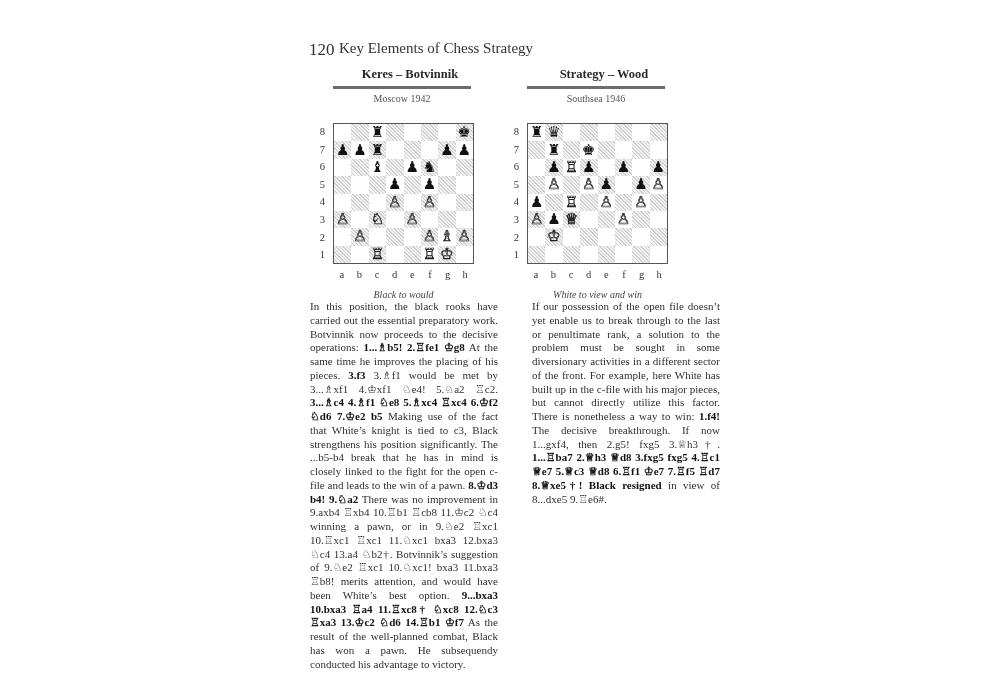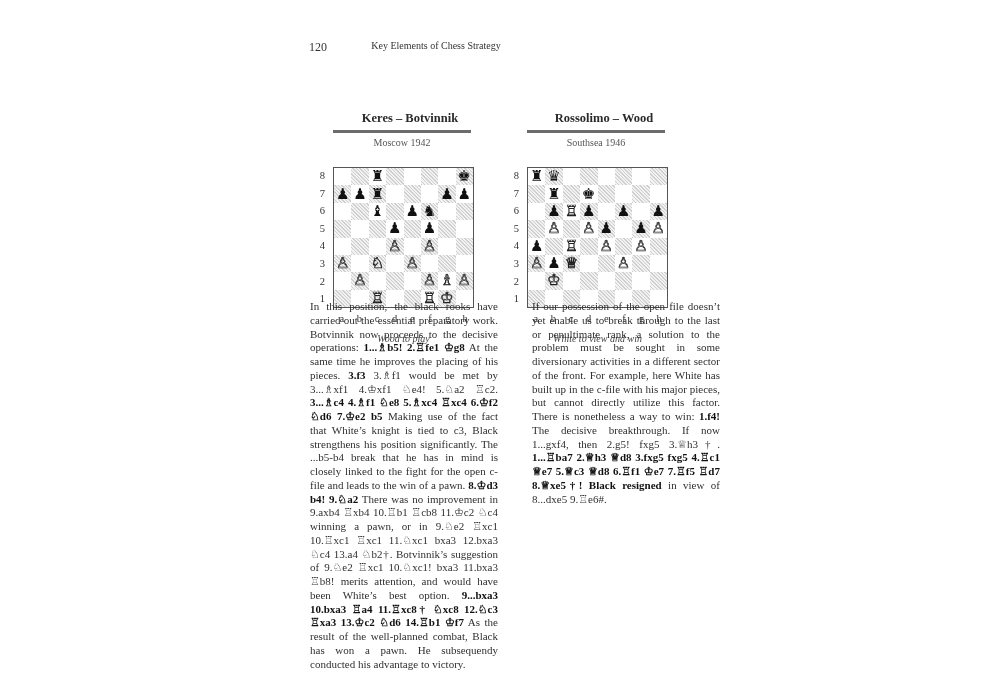--- a/index.html
+++ b/index.html
@@ -1,22 +1,22 @@
 <!DOCTYPE html>
 <html><head>
 <meta charset="utf-8">
 <style>
   html, body { margin:0; padding:0; }
   body {
     width:1000px; height:675px; background:#ffffff; position:relative; overflow:hidden;
     font-family: "Liberation Serif", "DejaVu Serif", serif; color:#2a2a2a;
   }
-  .page-num { position:absolute; left:309px; top:40px; font-size:12px; color:#333; }
-  .running-head { position:absolute; left:0; width:872px; top:40px; text-align:center; font-size:10px; color:#333; }
-  .diagram { position:absolute; top:66px; width:180px;margin-top:44px; }
+  .page-num { position:absolute; left:309px; top:40px; font-size:17px; color:#333; }
+  .running-head { position:absolute; left:0; width:872px; top:40px; text-align:center; font-size:15px; color:#333; }
+  .diagram { position:absolute; top:66px; width:180px; }
   .diagram.left { left:309px; }
   .diagram.right { left:503px; }
   .game-title { text-align:center; font-weight:bold; font-size:12.5px; margin-left:24px; width:154px; height:17px; line-height:17px; }
   .game-rule { margin-left:24px; width:138px; height:3px; background:#6c6c6c; margin-top:3px; }
   .game-place { text-align:center; font-size:10px; color:#555; margin-left:24px; width:138px; margin-top:4px; }
   .board-wrap { position:relative; margin-top:19px; height:175px; }
   .ranks { position:absolute; left:0; top:0; width:18px; }
   .ranks span { display:block; height:17.6px; line-height:17.6px; font-size:10.5px; text-align:right; padding-right:2px; color:#333; }
   .board {
     position:absolute; left:24px; top:0; width:141px; height:141px;
@@ -175,26 +175,26 @@
     <div class="files">
         <span>a</span>
         <span>b</span>
         <span>c</span>
         <span>d</span>
         <span>e</span>
         <span>f</span>
         <span>g</span>
         <span>h</span>
       </div>
-    <div class="caption">Wood to play</div>
+    <div class="caption">Black to would</div>
   </div>
 </div>
 
 <div class="diagram right">
-  <div class="game-title">Rossolimo – Wood</div>
+  <div class="game-title">Strategy – Wood</div>
   <div class="game-rule"></div>
   <div class="game-place">Southsea 1946</div>
   <div class="board-wrap">
     <div class="ranks">
         <span>8</span>
         <span>7</span>
         <span>6</span>
         <span>5</span>
         <span>4</span>
         <span>3</span>

